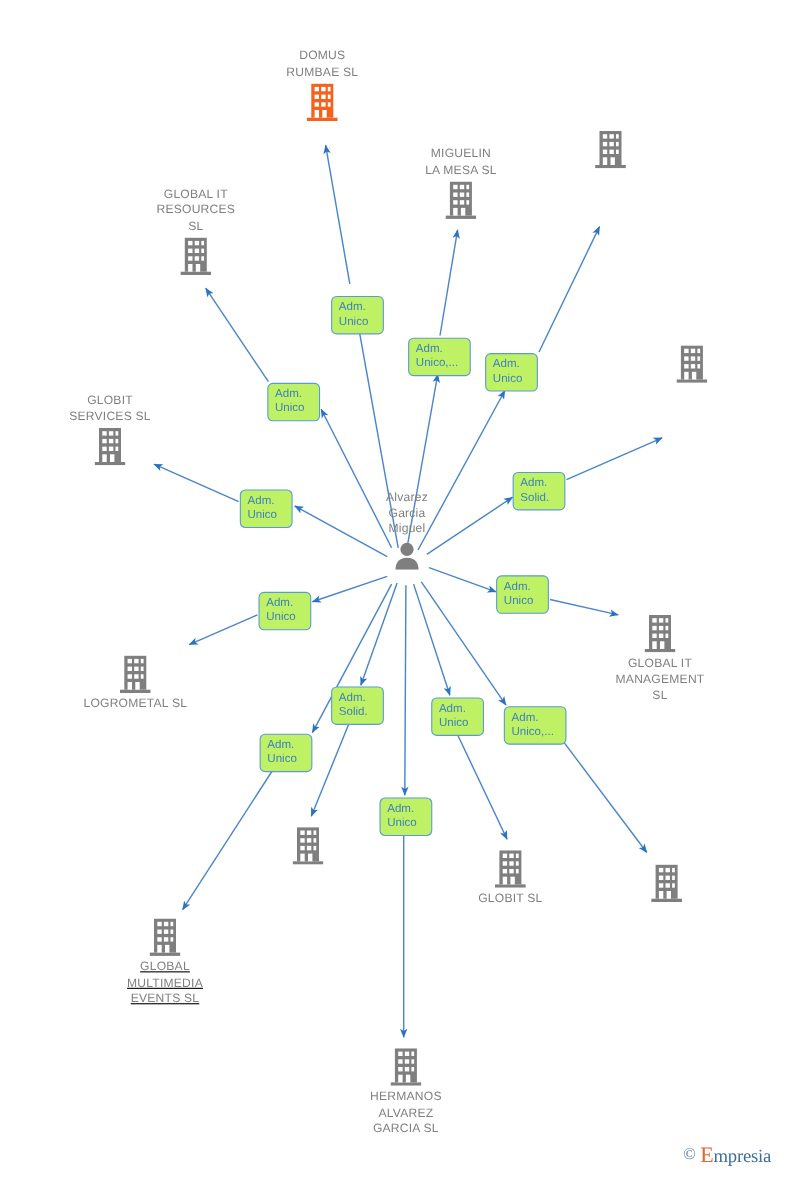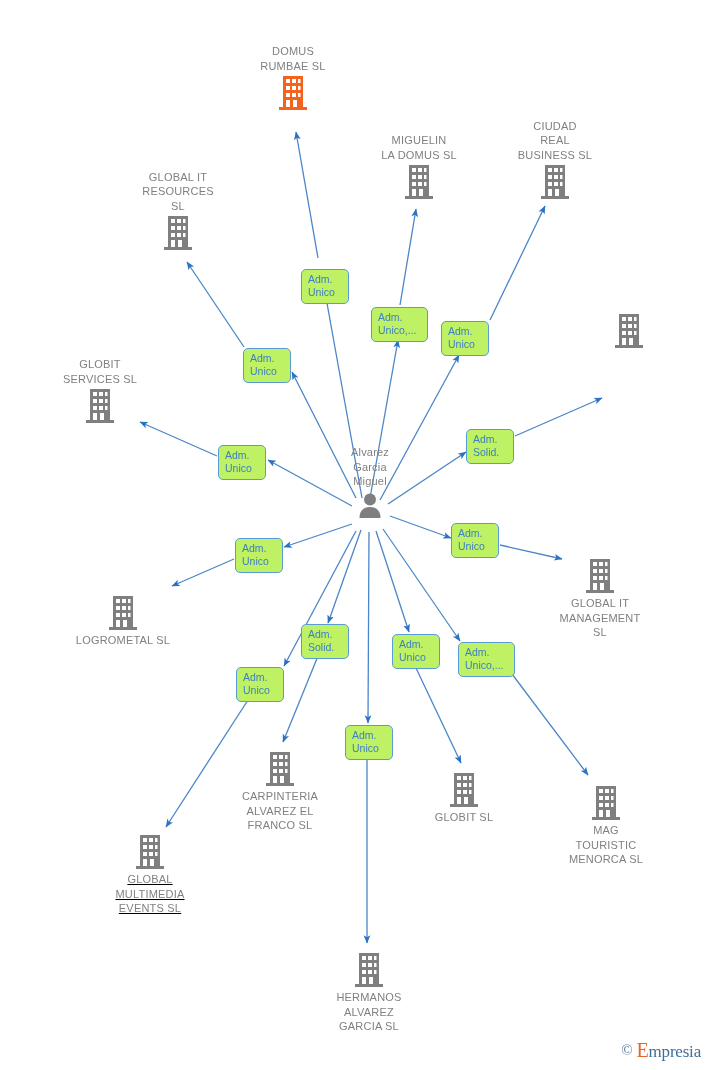--- a/index.html
+++ b/index.html
@@ -167,43 +167,40 @@
       <svg class="person-icon" width="26" height="26" viewBox="0 0 26 26" aria-hidden="true">
         <circle cx="13" cy="7.5" r="6" fill="#7f7f7f"></circle>
         <path d="M13 15 C5.5 15 2.5 20 2.5 26 L23.5 26 C23.5 20 20.5 15 13 15 Z" fill="#7f7f7f"></path>
       </svg>
     </div>
   </div>
 
   <div id="company-nodes">
       <div class="node above" style="left: 419px; top: 133px;">
         <div class="lbl">MIGUELIN
-LA DOMUS  SL</div>
+LA MESA  SL</div>
         <div class="ico"><svg width="28" height="34" viewBox="0 0 28 34" aria-hidden="true">
             <rect x="4" y="0" width="20" height="31" fill="#7f7f7f"></rect>
             <rect x="0" y="31" width="28" height="3" fill="#7f7f7f"></rect>
             <g fill="#ffffff">
               <rect x="7" y="3" width="4" height="4"></rect>
               <rect x="13" y="3" width="4" height="4"></rect>
               <rect x="19" y="3" width="2.5" height="4"></rect>
               <rect x="7" y="10" width="4" height="4"></rect>
               <rect x="13" y="10" width="4" height="4"></rect>
               <rect x="19" y="10" width="2.5" height="4"></rect>
               <rect x="7" y="17" width="4" height="4"></rect>
               <rect x="13" y="17" width="4" height="4"></rect>
               <rect x="19" y="17" width="2.5" height="4"></rect>
               <rect x="7" y="24" width="4" height="7"></rect>
               <rect x="14" y="24" width="4" height="7"></rect>
             </g>
           </svg></div>
       </div>
       <div class="node above" style="left: 555px; top: 118.5px;">
-        <div class="lbl">CIUDAD
-REAL
-BUSINESS SL</div>
         <div class="ico"><svg width="28" height="34" viewBox="0 0 28 34" aria-hidden="true">
             <rect x="4" y="0" width="20" height="31" fill="#7f7f7f"></rect>
             <rect x="0" y="31" width="28" height="3" fill="#7f7f7f"></rect>
             <g fill="#ffffff">
               <rect x="7" y="3" width="4" height="4"></rect>
               <rect x="13" y="3" width="4" height="4"></rect>
               <rect x="19" y="3" width="2.5" height="4"></rect>
               <rect x="7" y="10" width="4" height="4"></rect>
               <rect x="13" y="10" width="4" height="4"></rect>
               <rect x="19" y="10" width="2.5" height="4"></rect>
@@ -335,23 +332,20 @@
               <rect x="19" y="10" width="2.5" height="4"></rect>
               <rect x="7" y="17" width="4" height="4"></rect>
               <rect x="13" y="17" width="4" height="4"></rect>
               <rect x="19" y="17" width="2.5" height="4"></rect>
               <rect x="7" y="24" width="4" height="7"></rect>
               <rect x="14" y="24" width="4" height="7"></rect>
             </g>
           </svg></div>
       </div>
       <div class="node below" style="left: 280px; top: 752px;">
-        <div class="lbl">CARPINTERIA
-ALVAREZ EL
-FRANCO SL</div>
         <div class="ico"><svg width="28" height="34" viewBox="0 0 28 34" aria-hidden="true">
             <rect x="4" y="0" width="20" height="31" fill="#7f7f7f"></rect>
             <rect x="0" y="31" width="28" height="3" fill="#7f7f7f"></rect>
             <g fill="#ffffff">
               <rect x="7" y="3" width="4" height="4"></rect>
               <rect x="13" y="3" width="4" height="4"></rect>
               <rect x="19" y="3" width="2.5" height="4"></rect>
               <rect x="7" y="10" width="4" height="4"></rect>
               <rect x="13" y="10" width="4" height="4"></rect>
               <rect x="19" y="10" width="2.5" height="4"></rect>
@@ -377,23 +371,20 @@
               <rect x="19" y="10" width="2.5" height="4"></rect>
               <rect x="7" y="17" width="4" height="4"></rect>
               <rect x="13" y="17" width="4" height="4"></rect>
               <rect x="19" y="17" width="2.5" height="4"></rect>
               <rect x="7" y="24" width="4" height="7"></rect>
               <rect x="14" y="24" width="4" height="7"></rect>
             </g>
           </svg></div>
       </div>
       <div class="node below" style="left: 606px; top: 786px;">
-        <div class="lbl">MAG
-TOURISTIC
-MENORCA  SL</div>
         <div class="ico"><svg width="28" height="34" viewBox="0 0 28 34" aria-hidden="true">
             <rect x="4" y="0" width="20" height="31" fill="#7f7f7f"></rect>
             <rect x="0" y="31" width="28" height="3" fill="#7f7f7f"></rect>
             <g fill="#ffffff">
               <rect x="7" y="3" width="4" height="4"></rect>
               <rect x="13" y="3" width="4" height="4"></rect>
               <rect x="19" y="3" width="2.5" height="4"></rect>
               <rect x="7" y="10" width="4" height="4"></rect>
               <rect x="13" y="10" width="4" height="4"></rect>
               <rect x="19" y="10" width="2.5" height="4"></rect>

